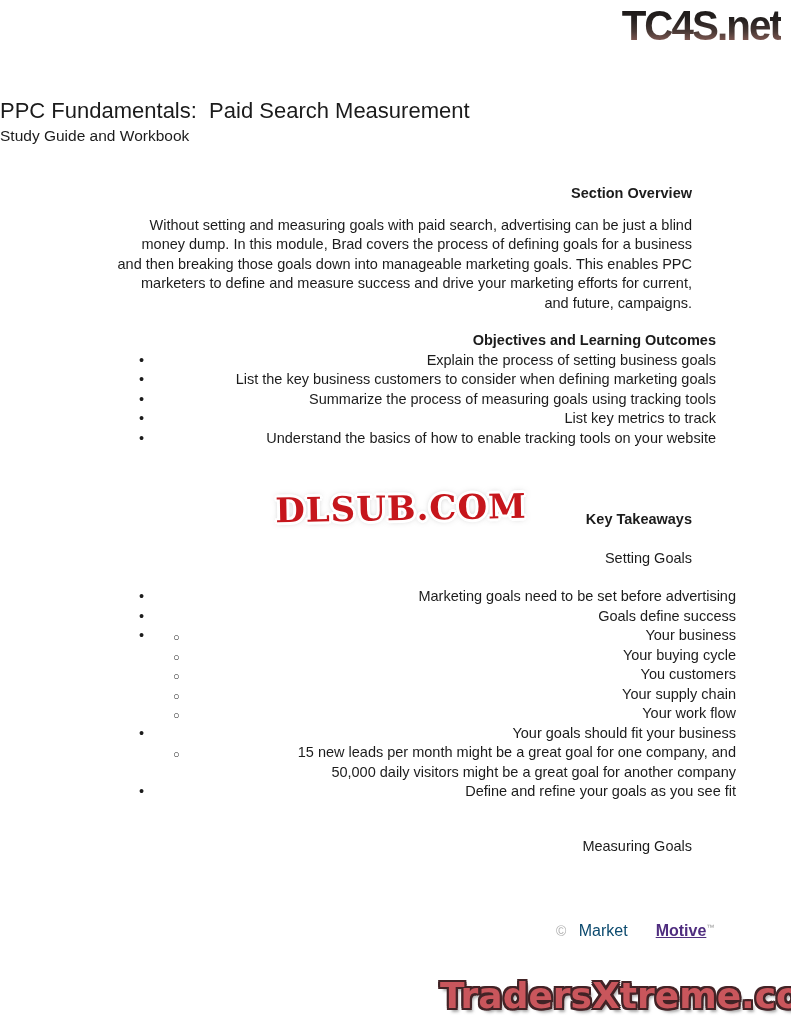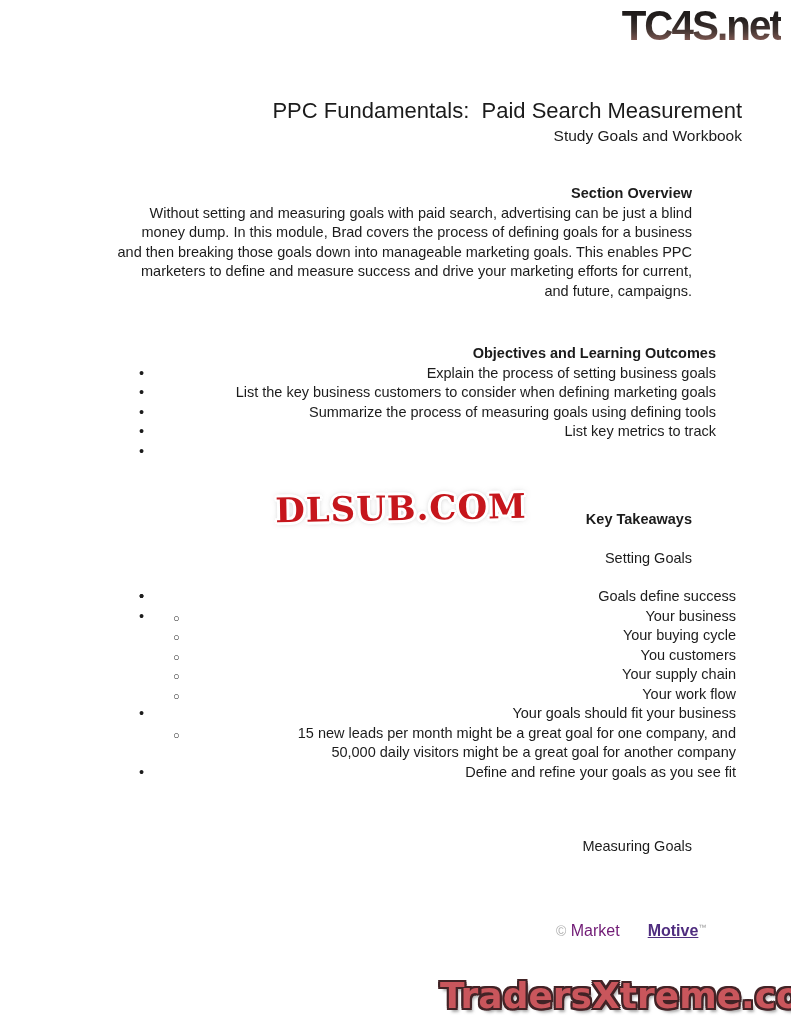--- a/index.html
+++ b/index.html
@@ -26,38 +26,38 @@
     transform: scaleX(0.96);
     transform-origin: right top;
     background: linear-gradient(to bottom, #151413 0%, #262120 38%, #4a3a36 62%, #8a5f58 85%, #a5847c 100%);
     -webkit-background-clip: text;
     background-clip: text;
     -webkit-text-fill-color: transparent;
     color: #4a3a36;
   }
 
   
-  .title-block { top: 97px; left: 0; width: 742px; text-align: right; }
+  .title-block { top: 97px; left: 0; width: 742px; text-align: left; }
   .doc-title {
     font-size: 22px; line-height: 28px;
     white-space: pre-wrap;
     color: #1b1b1b;
   }
   .doc-subtitle { font-size: 15.5px; line-height: 20px; margin-top: 1px; color: #1b1b1b; }
 
   
   .section { left: 116px; width: 576px; text-align: right; }
   .sec-overview { top: 184px; }
-  .sec-objectives { top: 344px; width: 600px; }
+  .sec-objectives { top: 331px; width: 600px; }
   .sec-keytakeaways { top: 510px; }
   .sec-settinggoals { top: 549px; }
   .sec-biglist { top: 587px; width: 620px; }
   .sec-measuringgoals { top: 837px; }
   .hd { font-weight: bold; }
-  .prewrap { white-space: pre-line; }
+  .prewrap { white-space: pre-line; margin-top: 12px; }
 
   
   ul { list-style: none; margin: 0; padding: 0; }
   ul.l1 > li { position: relative; padding-left: 43px; }
   ul.l1 > li > .b1 {
     position: absolute; left: 23px; top: 0;
   }
   ul.l2 > li { position: relative; padding-left: 44px; }
   ul.l2 > li > .b2 {
     position: absolute; left: 14px; top: 2px;
@@ -80,21 +80,21 @@
       0 0 6px rgba(120,120,120,0.8);
   }
 
   
   .marketmotive {
     top: 918px; left: 556px;
     font-size: 16px; line-height: 20px;
     white-space: nowrap;
   }
   .mm-copy { color: #b0b0b0; font-size: 14px; }
-  .mm-market { color: #701a75; }
+  .mm-market { color: #0c4a6e; margin-left: 8px; }
   .mm-motive { color: #4f2d7f; font-weight: bold; text-decoration: underline; padding-left: 28px; }
   .mm-tm { color: #9a9a9a; font-size: 8px; vertical-align: super; }
 
   
   .tradersxtreme {
     top: 976px; left: 440px; width: 351px;
     text-align: center;
     font-family: "DejaVu Sans", sans-serif;
     font-weight: bold;
     font-size: 36px; line-height: 40px;
@@ -106,51 +106,51 @@
       3px 4px 3px rgba(100,100,100,0.55);
   }
 </style>
 </head>
 <body>
 
 <div class="abs tc4s-logo">TC4S.net</div>
 
 <div class="abs title-block">
   <div class="doc-title">PPC Fundamentals:  Paid Search Measurement</div>
-  <div class="doc-subtitle">Study Goals and Workbook</div>
+  <div class="doc-subtitle">Study Guide and Workbook</div>
 </div>
 
 <div class="abs section sec-overview">
   <div class="hd">Section Overview</div>
   <div class="prewrap">Without setting and measuring goals with paid search, advertising can be just a blind
 money dump. In this module, Brad covers the process of defining goals for a business
 and then breaking those goals down into manageable marketing goals. This enables PPC
 marketers to define and measure success and drive your marketing efforts for current,
 and future, campaigns.</div>
 </div>
 
 <div class="abs section sec-objectives">
   <div class="hd">Objectives and Learning Outcomes</div>
   <ul class="l1">
     <li><span class="b1">•</span><span>Explain the process of setting business goals</span></li>
     <li><span class="b1">•</span><span>List the key business customers to consider when defining marketing goals</span></li>
-    <li><span class="b1">•</span><span>Summarize the process of measuring goals using defining tools</span></li>
+    <li><span class="b1">•</span><span>Summarize the process of measuring goals using tracking tools</span></li>
     <li><span class="b1">•</span><span>List key metrics to track</span></li>
-    <li><span class="b1">•</span></li>
+    <li><span class="b1">•</span><span>Understand the basics of how to enable tracking tools on your website</span></li>
   </ul>
 </div>
 
 <div class="abs dlsub">DLSUB.COM</div>
 
 <div class="abs section sec-keytakeaways hd">Key Takeaways</div>
 <div class="abs section sec-settinggoals">Setting Goals</div>
 
 <div class="abs section sec-biglist">
   <ul class="l1">
-    <li><span class="b1">•</span></li>
+    <li><span class="b1">•</span><span>Marketing goals need to be set before advertising</span></li>
     <li><span class="b1">•</span><span>Goals define success</span></li>
     <li><span class="b1">•</span>
       <ul class="l2">
         <li><span class="b2">○</span><span>Your business</span></li>
         <li><span class="b2">○</span><span>Your buying cycle</span></li>
         <li><span class="b2">○</span><span>You customers</span></li>
         <li><span class="b2">○</span><span>Your supply chain</span></li>
         <li><span class="b2">○</span><span>Your work flow</span></li>
       </ul>
     </li>

